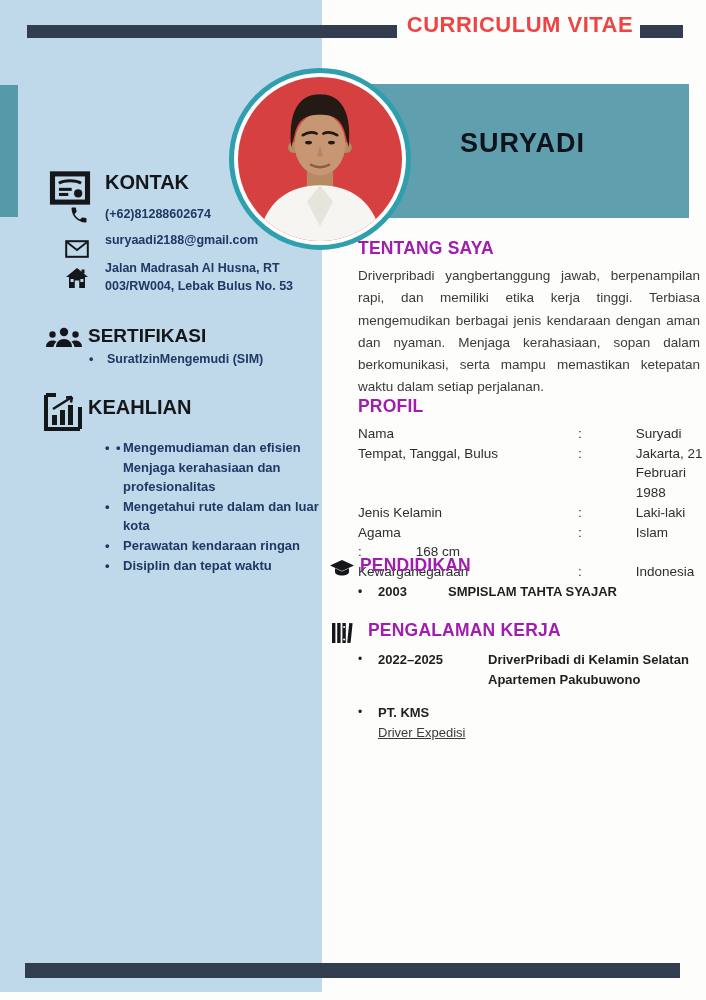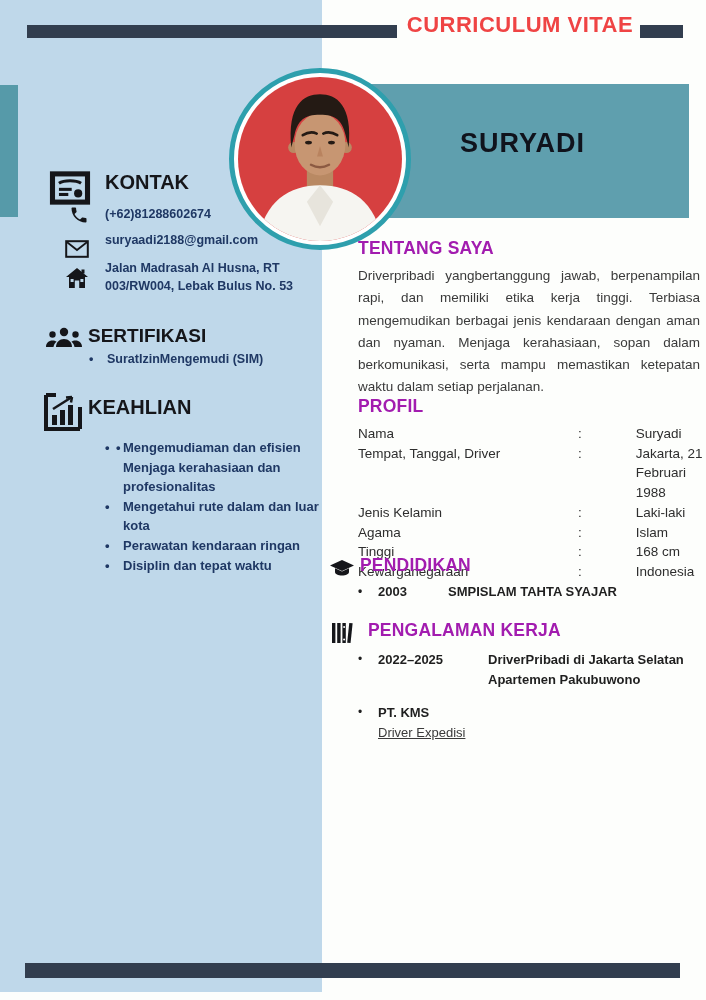--- a/index.html
+++ b/index.html
@@ -199,36 +199,35 @@
   <div class="tentang-body">Driverpribadi yangbertanggung jawab, berpenampilan rapi, dan memiliki etika kerja tinggi. Terbiasa mengemudikan berbagai jenis kendaraan dengan aman dan nyaman. Menjaga kerahasiaan, sopan dalam berkomunikasi, serta mampu memastikan ketepatan waktu dalam setiap perjalanan.</div>
 
   <div class="r-heading profil-heading">PROFIL</div>
   <div class="profil-rows">
     <div class="profil-row">
       <span class="profil-label">Nama</span>
       <span class="profil-colon">:</span>
       <span class="profil-value">Suryadi</span>
     </div>
     <div class="profil-row">
-      <span class="profil-label">Tempat, Tanggal, Driver</span>
+      <span class="profil-label">Tempat, Tanggal, Bulus</span>
       <span class="profil-colon">:</span>
       <span class="profil-value">Jakarta, 21 Februari 1988</span>
     </div>
     <div class="profil-row">
       <span class="profil-label">Jenis Kelamin</span>
       <span class="profil-colon">:</span>
       <span class="profil-value">Laki-laki</span>
     </div>
     <div class="profil-row">
       <span class="profil-label">Agama</span>
       <span class="profil-colon">:</span>
       <span class="profil-value">Islam</span>
     </div>
     <div class="profil-row">
-      <span class="profil-label">Tinggi</span>
       <span class="profil-colon">:</span>
       <span class="profil-value">168 cm</span>
     </div>
     <div class="profil-row">
       <span class="profil-label">Kewarganegaraan</span>
       <span class="profil-colon">:</span>
       <span class="profil-value">Indonesia</span>
     </div>
   </div>
 
@@ -254,21 +253,21 @@
         <circle cx="13.1" cy="17.5" r="1" fill="#ffffff"></circle>
         <rect x="17.2" y="1" width="3.4" height="20" fill="currentColor" transform="rotate(6 18.9 11)"></rect>
       </svg>
   </div>
   <div class="r-heading work-heading">PENGALAMAN KERJA</div>
 
   <div class="work-entry e0">
     <span class="bullet">•</span>
     <span class="work-period">2022–2025</span>
     <span class="work-detail">
-      <span class="work-title">DriverPribadi di Jakarta Selatan Apartemen Pakubuwono</span>
+      <span class="work-title">DriverPribadi di Kelamin Selatan Apartemen Pakubuwono</span>
     </span>
   </div>
 
   <div class="work-entry e1">
     <span class="bullet">•</span>
     <span class="work-detail">
       <span class="work-title">PT. KMS</span><br>
       <span class="work-subtitle">Driver Expedisi</span>
     </span>
   </div>

